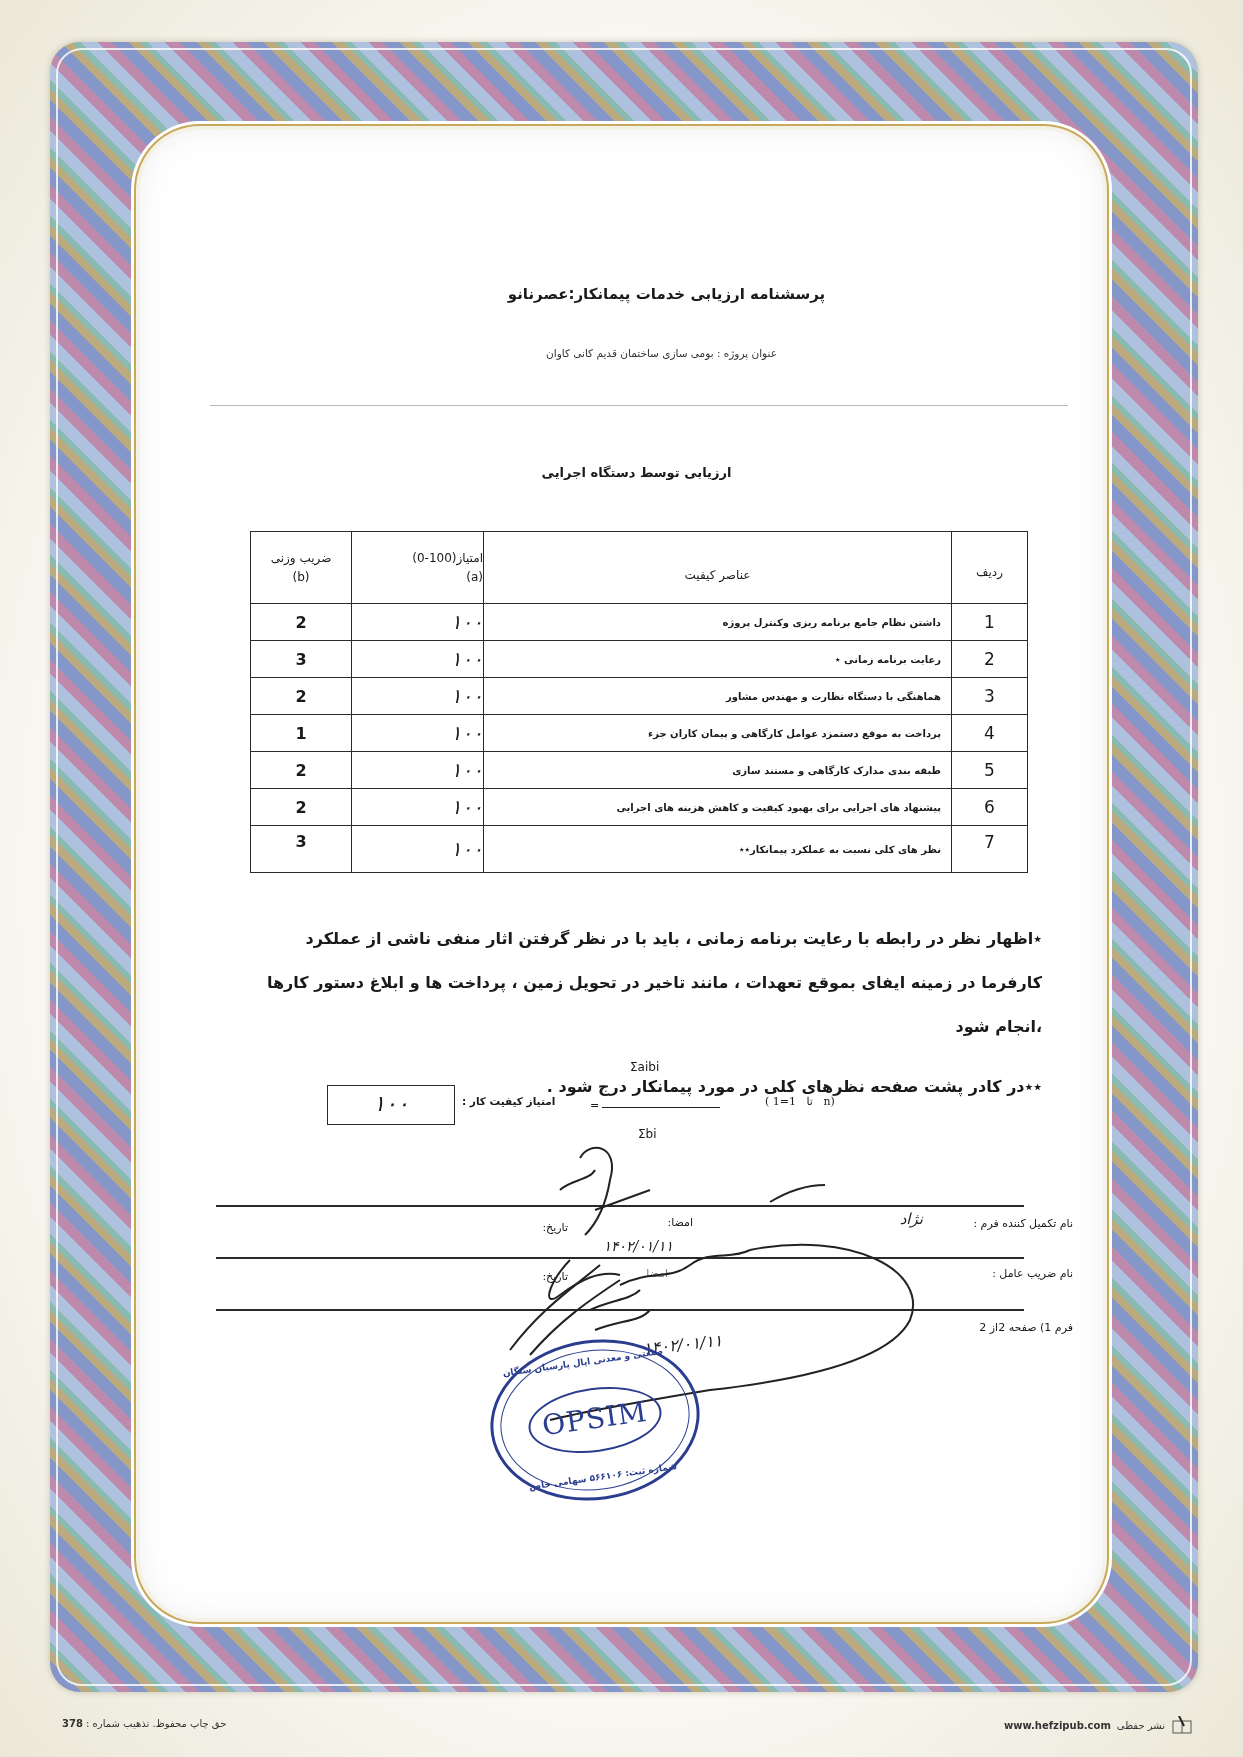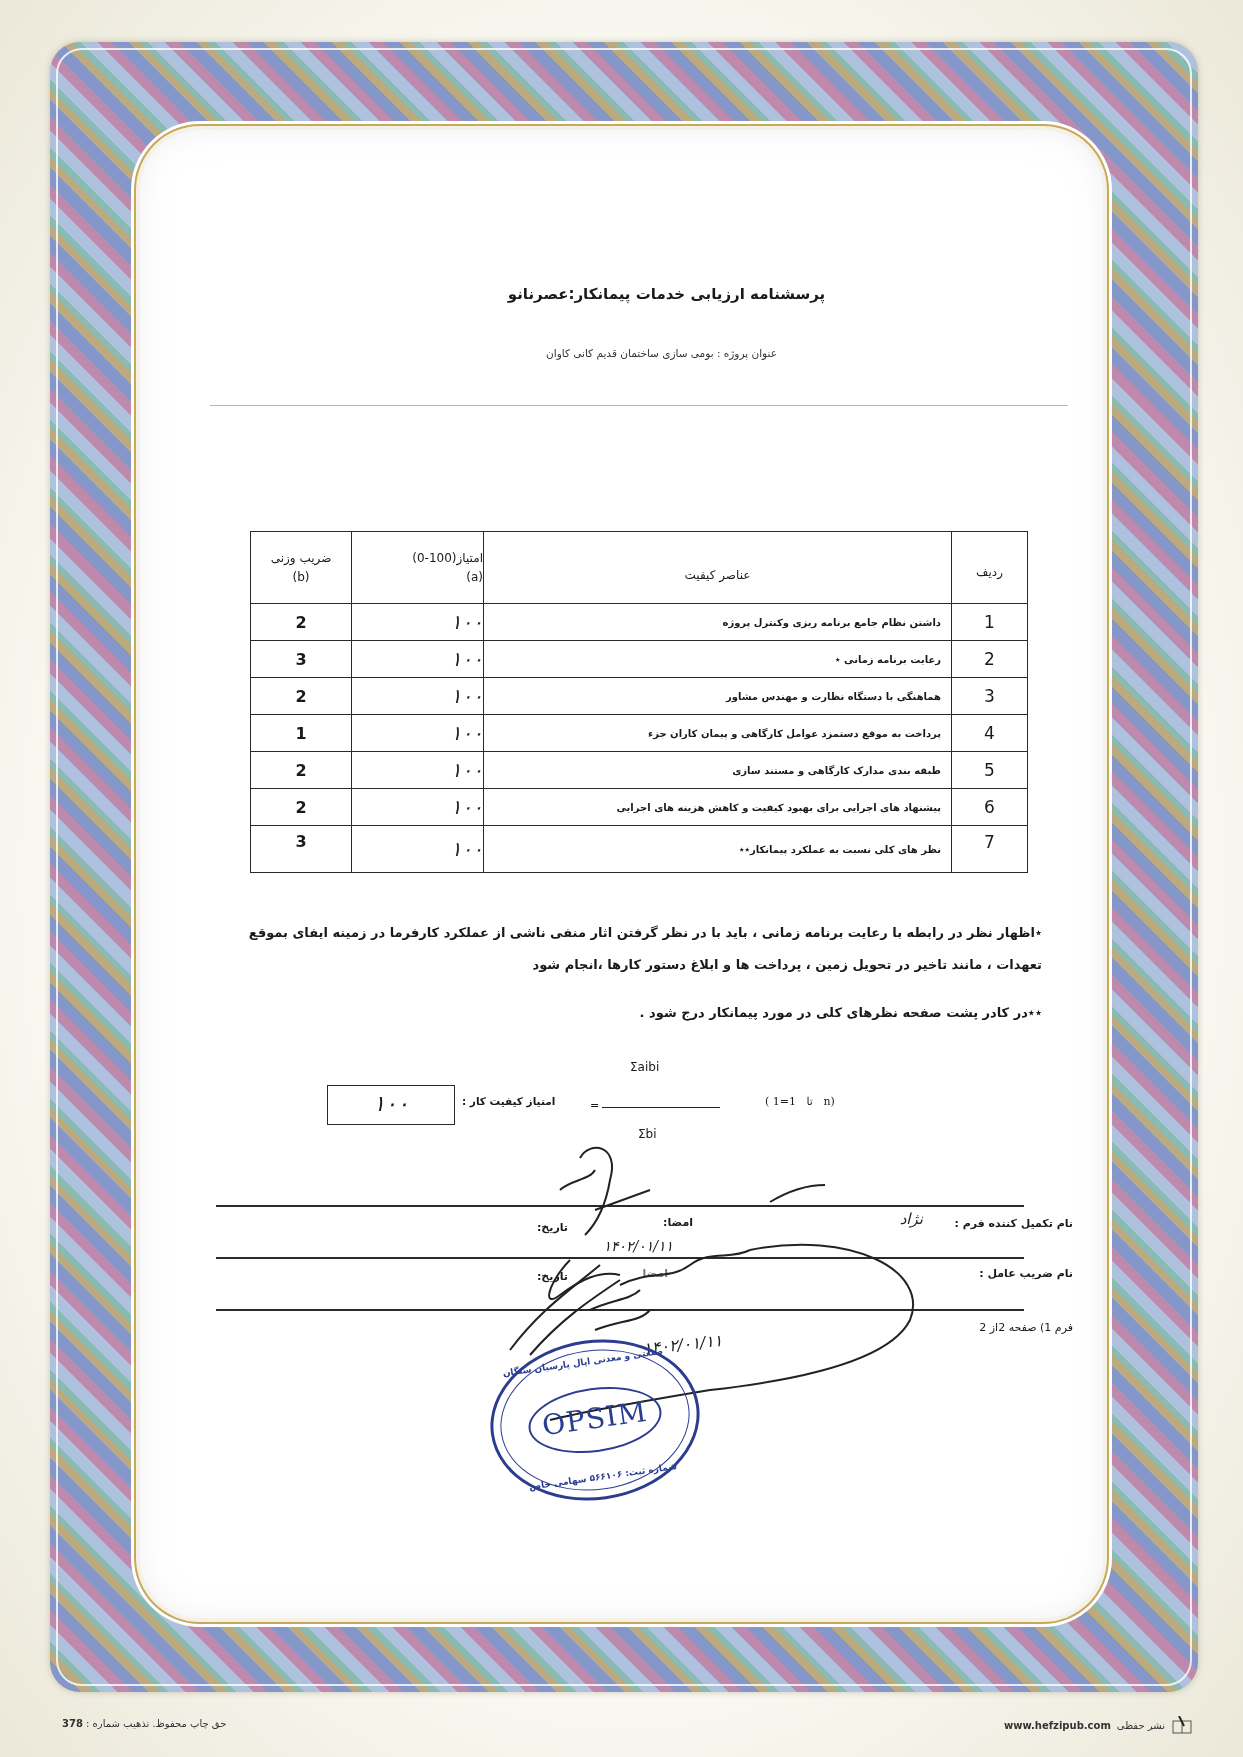--- a/index.html
+++ b/index.html
@@ -76,21 +76,21 @@
   th.c-score, td.c-score { width: 132px; text-align: right; }
   th.c-weight, td.c-weight { width: 101px; text-align: center; }
   td.c-weight { font-size: 16px; font-weight: bold; }
   td.c-score {
     font-family: "DejaVu Serif", serif; font-size: 20px; color: #222;
     font-style: italic; letter-spacing: -2px;
   }
   .hdr-line { display: block; line-height: 1.55; }
   .notes {
     position: absolute; top: 767px; left: 92px; width: 800px;
-    font-size: 13px; font-weight: bold; line-height: 32px; text-align: right;
+    font-size: 16px; font-weight: bold; line-height: 44px; text-align: right;
   }
   .note2 { margin-top: 16px; padding-right: 0; }
   .formula {
     position: absolute; top: 905px; left: 0; width: 943px; height: 90px;
   }
   .score-box {
     position: absolute; top: 30px; left: 177px; width: 128px; height: 40px;
     border: 1.5px solid #2a2a2a;
     direction: ltr; text-align: center;
     font-family: "DejaVu Serif", serif; font-style: italic; font-size: 22px; line-height: 36px;
@@ -110,21 +110,21 @@
     position: absolute; top: 72px; left: 488px; direction: ltr; font-size: 12px;
   }
   .range {
     position: absolute; top: 40px; left: 615px; direction: ltr; font-size: 11px;
     font-family: "DejaVu Serif", serif; white-space: pre;
   }
   .sig-line {
     position: absolute; left: 66px; width: 808px; height: 1.5px; background: #2a2a2a;
   }
   .sig-label {
-    position: absolute; font-size: 11px; font-weight: bold; white-space: nowrap;
+    position: absolute; font-size: 11px; font-weight: normal; white-space: nowrap;
   }
   .handwriting {
     position: absolute; font-family: "DejaVu Serif", serif; font-style: italic; color: #222;
     white-space: nowrap;
   }
   .sig-svg { position: absolute; left: 0; top: 0; pointer-events: none; }
   .stamp {
     position: absolute; left: 340px; top: 1190px; width: 210px; height: 160px;
     transform: rotate(-8deg);
   }
@@ -166,20 +166,21 @@
 <body>
 
 <div class="page-bg"></div>
 <div class="frame"></div>
 <div class="frame-inner"></div>
 
 <div class="doc">
   <div class="doc-title">پرسشنامه ارزیابی خدمات پیمانکار:عصرنانو</div>
   <div class="doc-subtitle">عنوان پروژه : بومی سازی ساختمان قدیم کانی کاوان</div>
   <div class="hr-rule"></div>
+  <div class="section-title">ارزیابی توسط دستگاه اجرایی</div>
 
   <table class="eval">
     <thead>
       <tr>
         <th class="c-row">ردیف</th>
         <th class="c-item">عناصر کیفیت</th>
         <th class="c-score">
           <span class="hdr-line">امتیاز(100-0)</span>
           <span class="hdr-line">(a)</span>
         </th>

